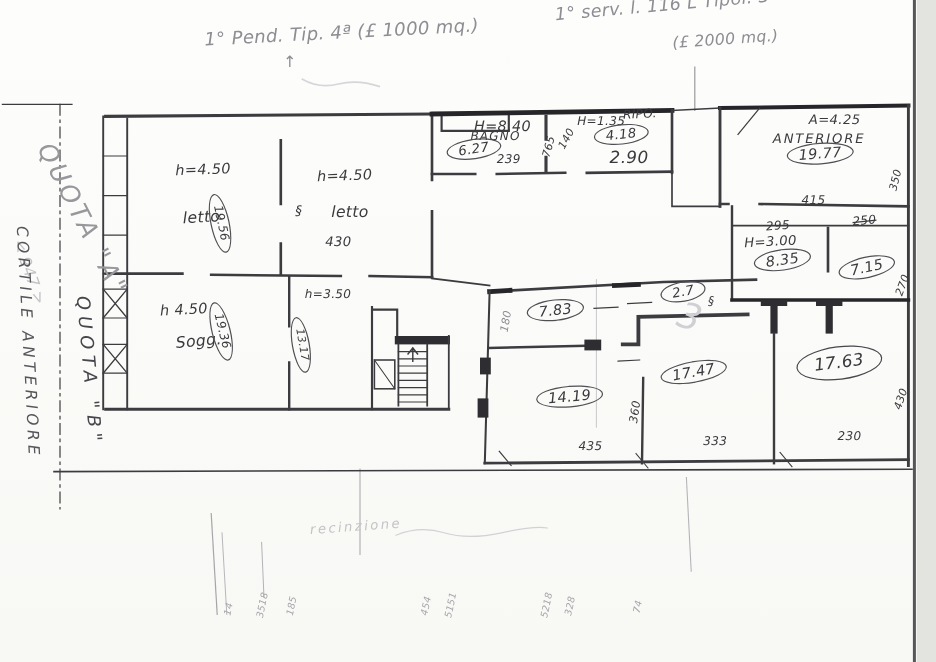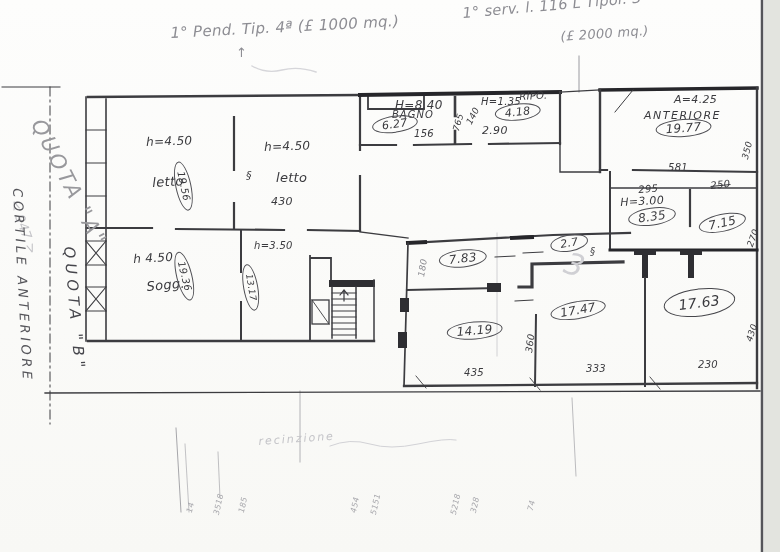--- a/index.html
+++ b/index.html
@@ -118,33 +118,33 @@
   <span class="lb circ" style="left:186px;top:160px;font-size:10px;transform:rotate(78deg)">19.56</span>
   <span class="lb" style="left:246px;top:170px;font-size:11px">§</span>
 
   <span class="lb" style="left:264px;top:141px;font-size:12px;transform:rotate(-2deg)">h=4.50</span>
   <span class="lb" style="left:276px;top:171px;font-size:13px">letto</span>
   <span class="lb" style="left:271px;top:196px;font-size:11px">430</span>
 
   <span class="lb" style="left:395px;top:99px;font-size:12px">H=8.40</span>
   <span class="lb" style="left:392px;top:110px;font-size:10px;letter-spacing:1px">BAGNO</span>
   <span class="lb circ" style="left:371px;top:119px;font-size:11px;transform:rotate(-8deg)">6.27</span>
-  <span class="lb" style="left:414px;top:129px;font-size:10px">156</span>
+  <span class="lb" style="left:414px;top:129px;font-size:10px">239</span>
   <span class="lb" style="left:452px;top:130px;font-size:9px;transform:rotate(-75deg)">765</span>
   <span class="lb" style="left:465px;top:122px;font-size:9px;transform:rotate(-62deg)">140</span>
 
   <span class="lb" style="left:481px;top:97px;font-size:10px">H=1.35</span>
   <span class="lb" style="left:519px;top:92px;font-size:10px;transform:rotate(-3deg)">RIPO.</span>
   <span class="lb circ" style="left:494px;top:106px;font-size:11px;transform:rotate(-6deg)">4.18</span>
-  <span class="lb" style="left:482px;top:125px;font-size:11px">2.90</span>
+  <span class="lb" style="left:508px;top:125px;font-size:14px">2.90</span>
 
   <span class="lb" style="left:674px;top:94px;font-size:11px">A=4.25</span>
   <span class="lb" style="left:644px;top:110px;font-size:11px;letter-spacing:1.5px">ANTERIORE</span>
   <span class="lb circ" style="left:655px;top:121px;font-size:12px;transform:rotate(-4deg)">19.77</span>
-  <span class="lb" style="left:668px;top:163px;font-size:10px">581</span>
+  <span class="lb" style="left:668px;top:163px;font-size:10px">415</span>
   <span class="lb" style="left:741px;top:158px;font-size:9px;transform:rotate(-76deg)">350</span>
 
   <span class="lb" style="left:133px;top:253px;font-size:12px;transform:rotate(-3deg)">h 4.50</span>
   <span class="lb" style="left:146px;top:280px;font-size:13px;transform:rotate(-5deg)">Sogg.</span>
   <span class="lb circ" style="left:186px;top:250px;font-size:10px;transform:rotate(76deg)">19.36</span>
 
   <span class="lb" style="left:254px;top:241px;font-size:10px">h=3.50</span>
   <span class="lb circ" style="left:254px;top:263px;font-size:9px;transform:rotate(80deg)">13.17</span>
 
   <span class="lb" style="left:638px;top:185px;font-size:10px;transform:rotate(-4deg)">295</span>
@@ -154,21 +154,21 @@
   <span class="lb circ" style="left:697px;top:219px;font-size:12px;transform:rotate(-12deg)">7.15</span>
   <span class="lb" style="left:746px;top:245px;font-size:9px;transform:rotate(-70deg)">270</span>
 
   <span class="lb circ" style="left:438px;top:252px;font-size:12px;transform:rotate(-6deg)">7.83</span>
   <span class="lb pencil" style="left:417px;top:276px;font-size:9px;transform:rotate(-80deg)">180</span>
   <span class="lb circ" style="left:549px;top:238px;font-size:11px;transform:rotate(-10deg)">2.7</span>
   <span class="lb" style="left:590px;top:247px;font-size:10px">§</span>
   <span class="lb vfaint" style="left:570px;top:248px;font-size:30px;transform:rotate(18deg)">3</span>
 
   <span class="lb circ" style="left:446px;top:324px;font-size:12px;transform:rotate(-5deg)">14.19</span>
-  <span class="lb" style="left:464px;top:368px;font-size:10px">435</span>
+  <span class="lb" style="left:482px;top:368px;font-size:10px">435</span>
   <span class="lb" style="left:524px;top:352px;font-size:9.5px;transform:rotate(-82deg)">360</span>
   <span class="lb circ" style="left:549px;top:306px;font-size:12px;transform:rotate(-10deg)">17.47</span>
   <span class="lb" style="left:586px;top:364px;font-size:10px">333</span>
   <span class="lb circ-big" style="left:662px;top:293px;font-size:14px;transform:rotate(-7deg)">17.63</span>
   <span class="lb" style="left:698px;top:360px;font-size:10px">230</span>
   <span class="lb" style="left:745px;top:340px;font-size:9px;transform:rotate(-72deg)">430</span>
 
   <span class="lb faint" style="left:258px;top:436px;font-size:11px;letter-spacing:2px;transform:rotate(-4deg)">recinzione</span>
   <span class="lb tick" style="left:186px;top:512px;transform:rotate(-78deg)">14</span>
   <span class="lb tick" style="left:213px;top:514px;transform:rotate(-78deg)">3518</span>

